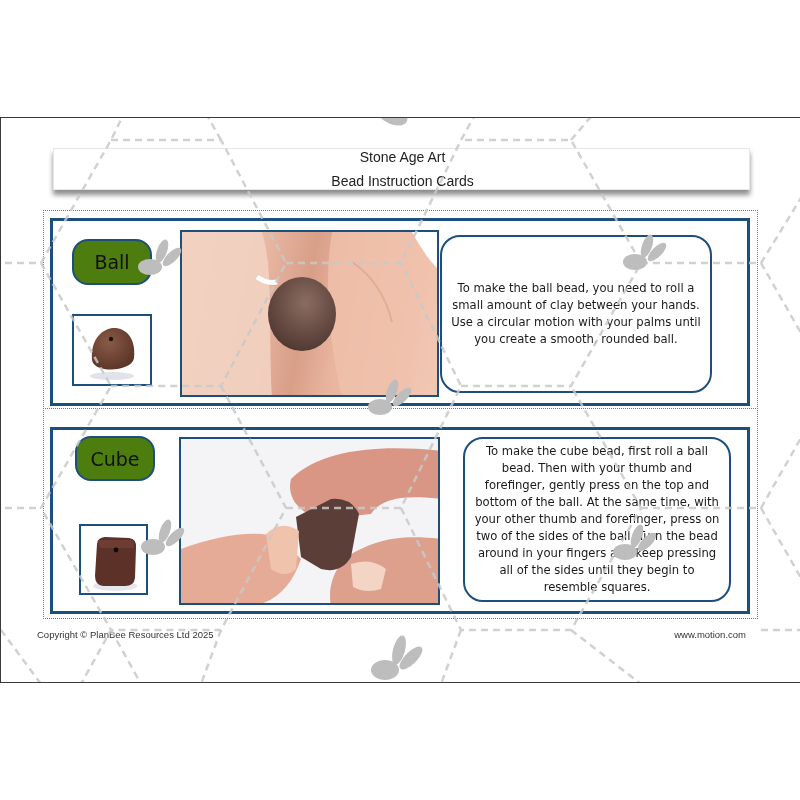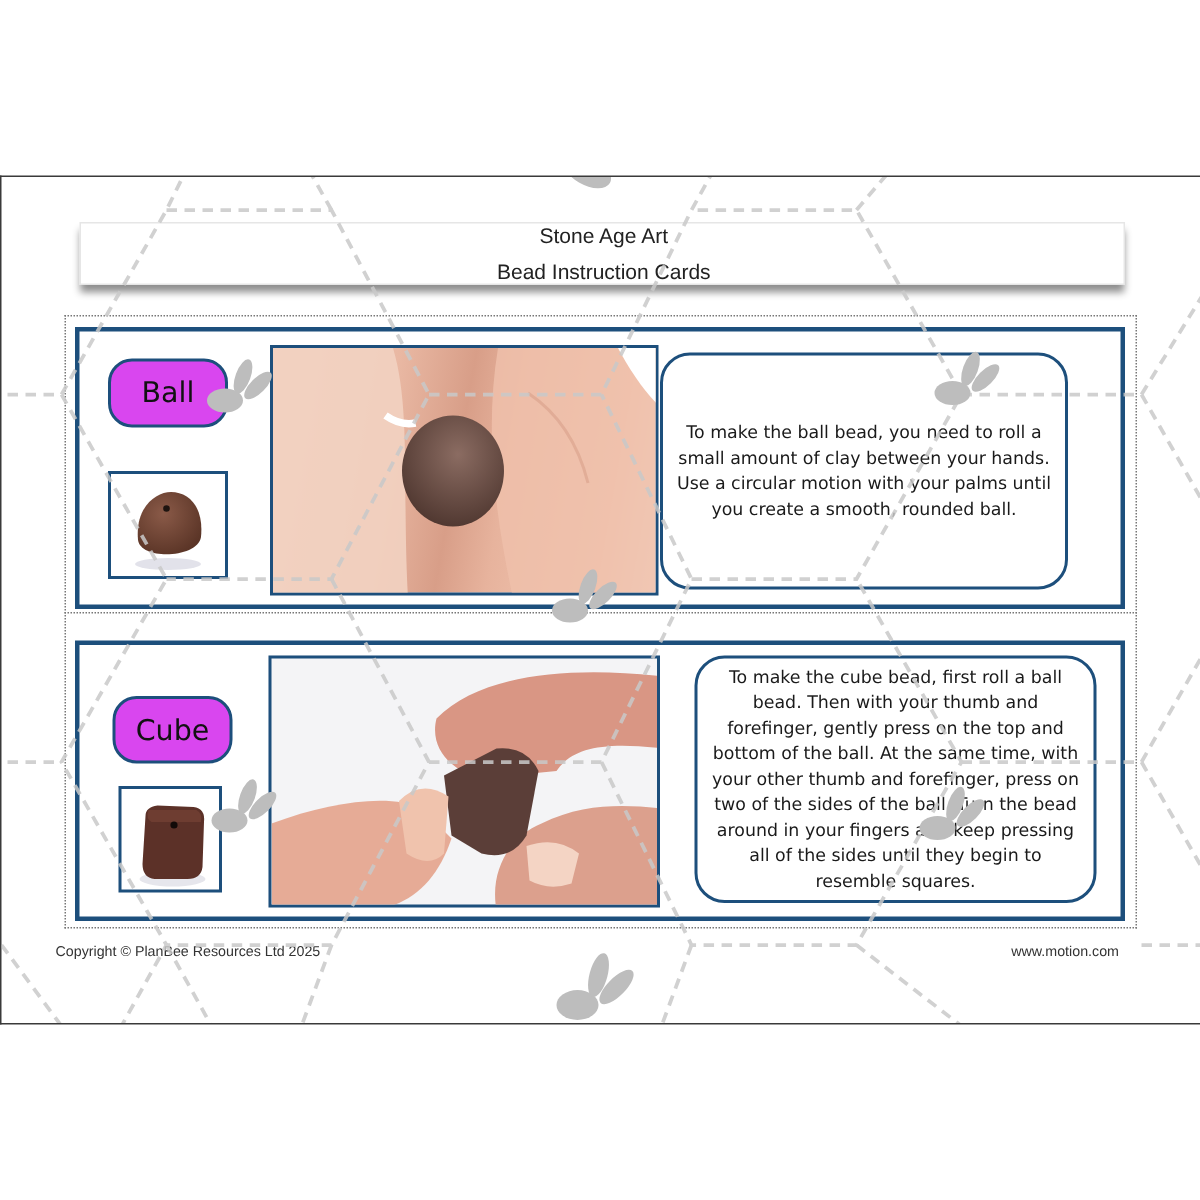--- a/index.html
+++ b/index.html
@@ -33,24 +33,24 @@
 
   .card {
     position: absolute; left: 49px; width: 700px; border: 3px solid #1d4f7c; background: #fff; z-index: 1;
   }
   .card.ball { top: 100px; height: 188px; }
   .card.cube { top: 309px; height: 187px; }
 
   .label-pill {
     position: absolute; border: 2px solid #1d4f7c; border-radius: 16px;
     display: flex; align-items: center; justify-content: center;
-    font-size: 19px; color: #111; background: #d946ef;
+    font-size: 19px; color: #111; background: #4d7c0f;
   }
   .ball .label-pill { left: 19px; top: 18px; width: 80px; height: 46px; }
-  .cube .label-pill { left: 22px; top: 34px; width: 80px; height: 45px; }
+  .cube .label-pill { left: 22px; top: 6px; width: 80px; height: 45px; }
 
   .thumb {
     position: absolute; border: 2px solid #1d4f7c; background: #fff; overflow: hidden;
   }
   .ball .thumb { left: 19px; top: 93px; width: 80px; height: 72px; }
   .cube .thumb { left: 26px; top: 94px; width: 69px; height: 71px; }
 
   .photo { position: absolute; border: 2px solid #1d4f7c; overflow: hidden; }
   .ball .photo { left: 127px; top: 9px; width: 259px; height: 167px; background: linear-gradient(100deg, #f0cdbd 0%, #e9b8a3 30%, #d89e88 48%, #e7b39d 60%, #f3c9b4 85%, #fbeee6 100%); }
   .cube .photo { left: 126px; top: 7px; width: 261px; height: 168px; background: #f4f4f6; }

